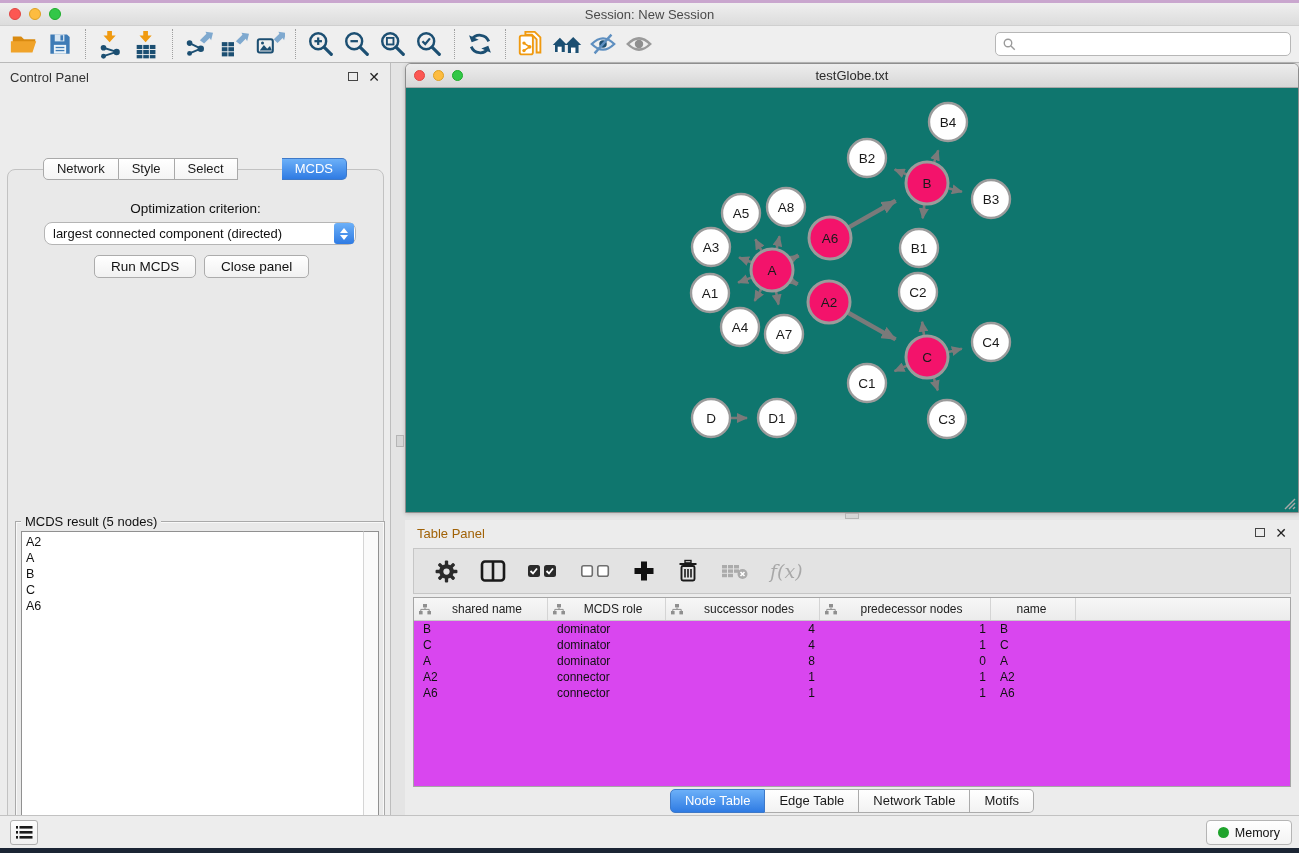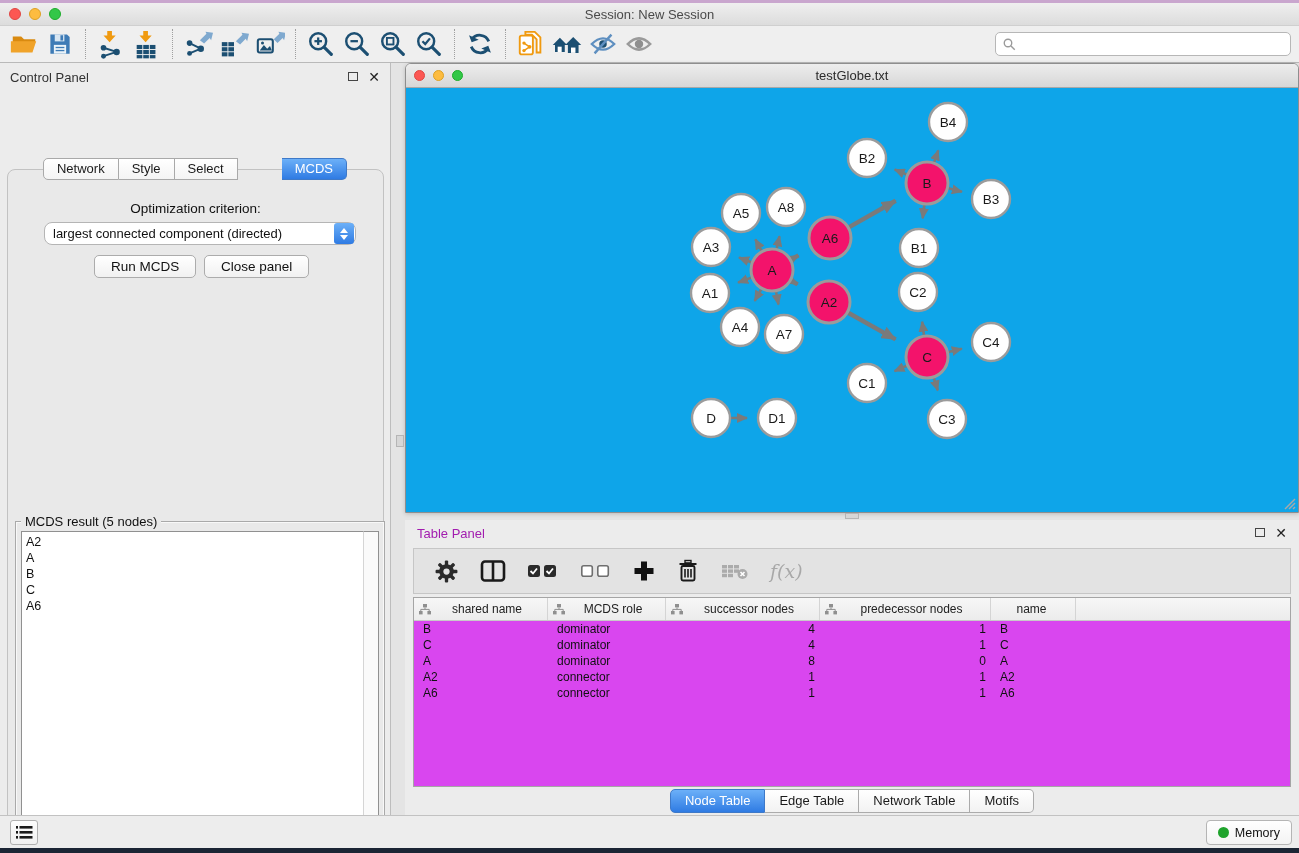--- a/index.html
+++ b/index.html
@@ -62,29 +62,29 @@
     border:1px solid #909090; border-left:1px solid #D5D5D5; }
 
   
   .network-window { position:absolute; left:405px; top:63px; width:894px; height:450px;
     border:1px solid #8E8E8E; border-radius:6px 6px 0 0; background:#FFF; box-shadow:0 1px 4px rgba(0,0,0,.18); }
   .nw-titlebar { height:24px; background:linear-gradient(#EDEDED,#D7D7D7); border-bottom:1px solid #A8A8A8;
     border-radius:5px 5px 0 0; display:flex; align-items:center; position:relative; }
   .nw-titlebar .traffic { margin-left:8px; }
   .nw-titlebar .light { width:11px; height:11px; }
   .nw-title { position:absolute; left:0; right:0; text-align:center; font-size:13px; color:#2B2B2B; }
-  .nw-canvas { position:relative; width:892px; height:424px; background:#0ea5e9; overflow:hidden; }
+  .nw-canvas { position:relative; width:892px; height:424px; background:#0f766e; overflow:hidden; }
   .resize-grip { position:absolute; right:2px; bottom:2px; }
   .splitter-nub-v { position:absolute; left:396px; top:435px; width:8px; height:12px; background:#D6D6D6; border:1px solid #B5B5B5; }
   .splitter-nub-h { position:absolute; left:845px; top:513px; width:14px; height:6px; background:#D6D6D6; border:1px solid #B5B5B5; }
 
   
   .table-panel { position:absolute; left:405px; top:520px; width:894px; height:295px; background:#ECECEC; }
   .tp-header { height:26px; display:flex; align-items:center; padding:0 12px; }
-  .tp-header .ph-title { font-size:13px; color:#a21caf; flex:1; }
+  .tp-header .ph-title { font-size:13px; color:#a16207; flex:1; }
   .tp-toolbar { position:absolute; left:8px; top:28px; width:878px; height:46px; background:#E3E3E3;
     border:1px solid #C6C6C6; display:flex; align-items:center; gap:21px; padding-left:20px; }
   .tpt-icon { display:flex; align-items:center; justify-content:center; cursor:pointer; }
   .fx-label { font-family:"DejaVu Serif","Liberation Serif",serif; font-style:italic; font-size:19px; color:#A8A8A8; }
   .data-table { position:absolute; left:8px; top:77px; width:878px; height:190px; background:#d946ef;
     border:1px solid #A5A5A5; overflow:hidden; }
   .thead { display:flex; height:23px; background:linear-gradient(#F7F7F7,#ECECEC); border-bottom:1px solid #C9C9C9; }
   .th { display:flex; align-items:center; border-right:1px solid #D4D4D4; font-size:12px; color:#222;
     padding-left:5px; gap:4px; cursor:pointer; }
   .th .th-label { flex:1; text-align:center; padding-right:8px; }

